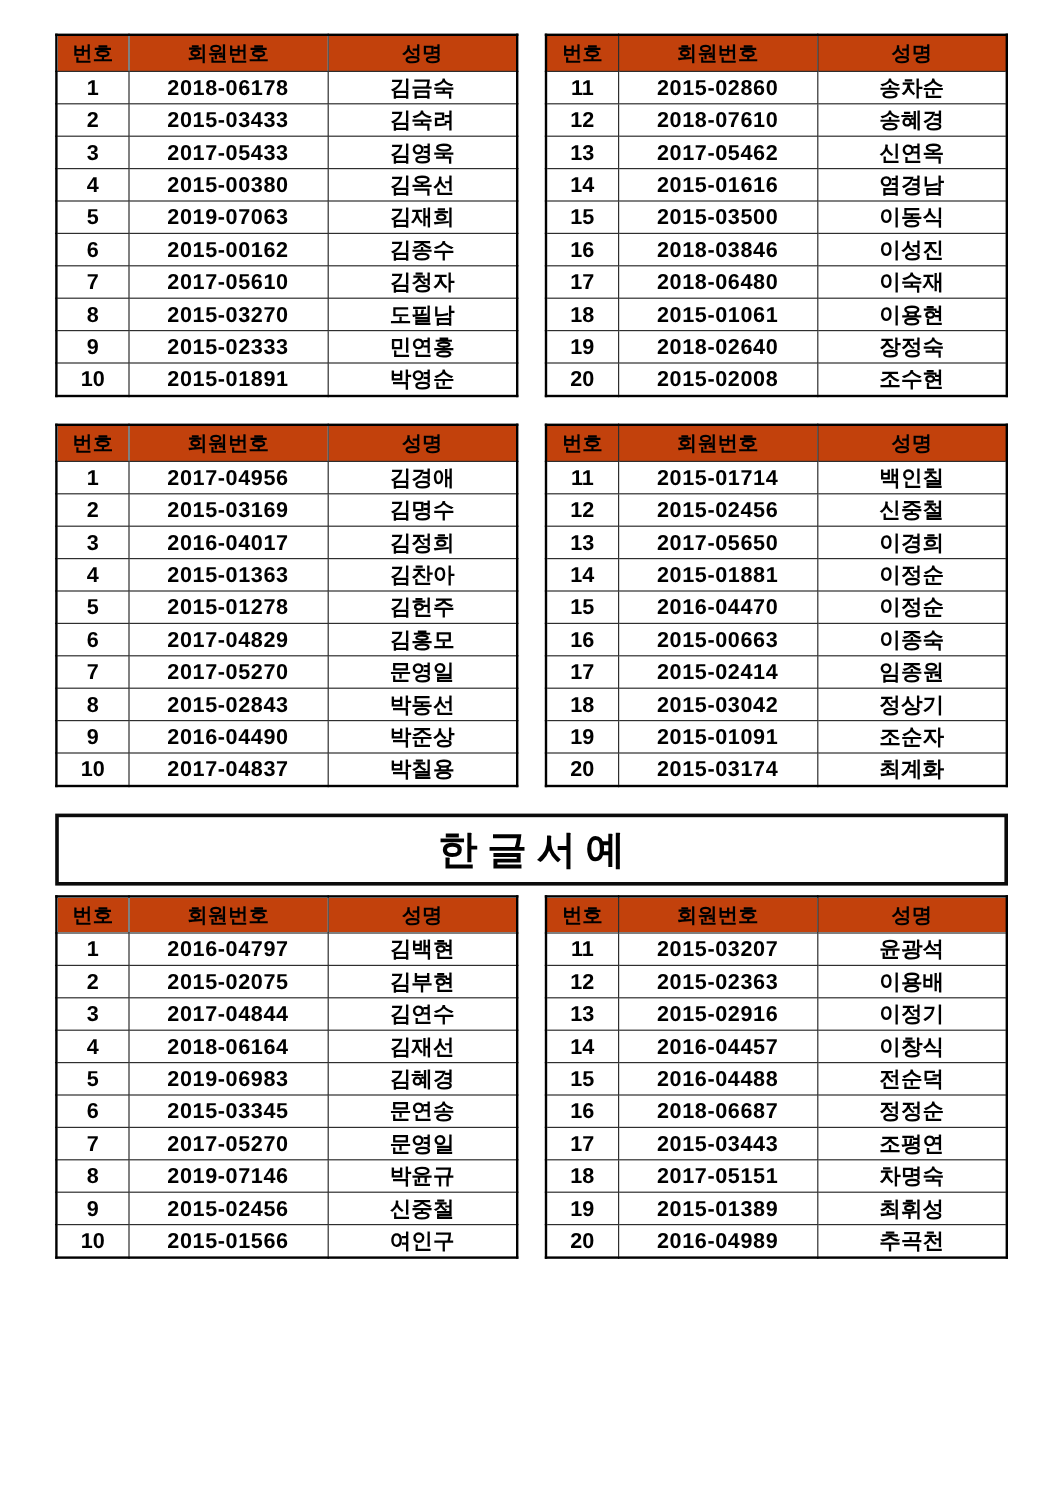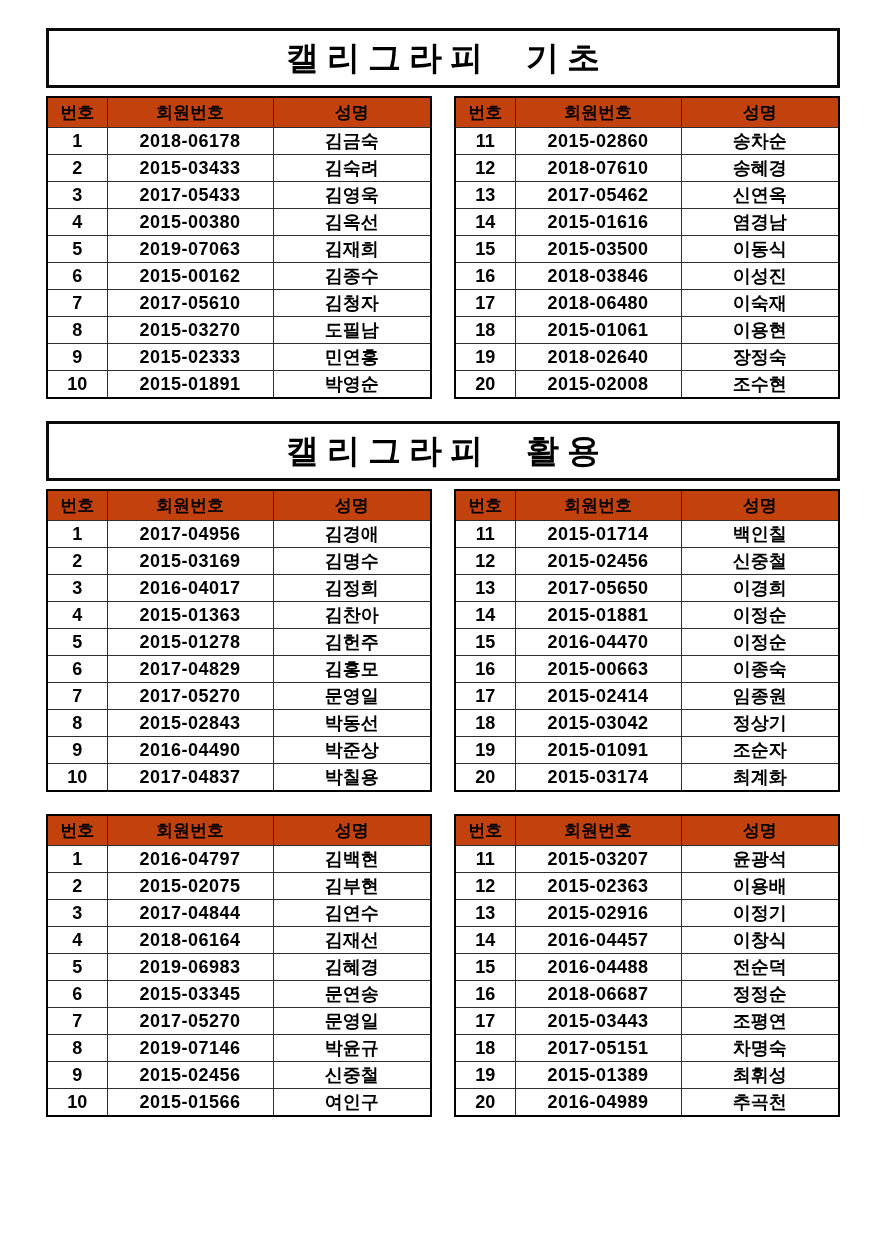--- a/index.html
+++ b/index.html
@@ -76,23 +76,20 @@
   table.roster td.id-cell {
     letter-spacing: 0.5px;
   }
 </style>
 </head>
 <body>
 
 <div class="page">
 
   <section class="course">
-    <div class="title-box">
-      <span>캘리그라피 기초</span>
-    </div>
     <div class="tables">
       <table class="roster">
         <colgroup>
             <col class="c-no">
             <col class="c-id">
             <col class="c-name">
           </colgroup>
         <thead>
             <tr>
           <th>번호</th>
@@ -209,160 +206,20 @@
             </tr>
             <tr>
               <td class="no-cell">19</td>
               <td class="id-cell">2018-02640</td>
               <td class="name-cell">장정숙</td>
             </tr>
             <tr>
               <td class="no-cell">20</td>
               <td class="id-cell">2015-02008</td>
               <td class="name-cell">조수현</td>
-            </tr>
-          </tbody>
-      </table>
-    </div>
-  </section>
-
-  <section class="course">
-    <div class="title-box">
-      <span>캘리그라피 활용</span>
-    </div>
-    <div class="tables">
-      <table class="roster">
-        <colgroup>
-            <col class="c-no">
-            <col class="c-id">
-            <col class="c-name">
-          </colgroup>
-        <thead>
-            <tr>
-          <th>번호</th>
-          <th>회원번호</th>
-          <th>성명</th>
-        </tr>
-          </thead>
-        <tbody>
-            <tr>
-              <td class="no-cell">1</td>
-              <td class="id-cell">2017-04956</td>
-              <td class="name-cell">김경애</td>
-            </tr>
-            <tr>
-              <td class="no-cell">2</td>
-              <td class="id-cell">2015-03169</td>
-              <td class="name-cell">김명수</td>
-            </tr>
-            <tr>
-              <td class="no-cell">3</td>
-              <td class="id-cell">2016-04017</td>
-              <td class="name-cell">김정희</td>
-            </tr>
-            <tr>
-              <td class="no-cell">4</td>
-              <td class="id-cell">2015-01363</td>
-              <td class="name-cell">김찬아</td>
-            </tr>
-            <tr>
-              <td class="no-cell">5</td>
-              <td class="id-cell">2015-01278</td>
-              <td class="name-cell">김헌주</td>
-            </tr>
-            <tr>
-              <td class="no-cell">6</td>
-              <td class="id-cell">2017-04829</td>
-              <td class="name-cell">김홍모</td>
-            </tr>
-            <tr>
-              <td class="no-cell">7</td>
-              <td class="id-cell">2017-05270</td>
-              <td class="name-cell">문영일</td>
-            </tr>
-            <tr>
-              <td class="no-cell">8</td>
-              <td class="id-cell">2015-02843</td>
-              <td class="name-cell">박동선</td>
-            </tr>
-            <tr>
-              <td class="no-cell">9</td>
-              <td class="id-cell">2016-04490</td>
-              <td class="name-cell">박준상</td>
-            </tr>
-            <tr>
-              <td class="no-cell">10</td>
-              <td class="id-cell">2017-04837</td>
-              <td class="name-cell">박칠용</td>
-            </tr>
-          </tbody>
-      </table>
-      <table class="roster">
-        <colgroup>
-            <col class="c-no">
-            <col class="c-id">
-            <col class="c-name">
-          </colgroup>
-        <thead>
-            <tr>
-          <th>번호</th>
-          <th>회원번호</th>
-          <th>성명</th>
-        </tr>
-          </thead>
-        <tbody>
-            <tr>
-              <td class="no-cell">11</td>
-              <td class="id-cell">2015-01714</td>
-              <td class="name-cell">백인칠</td>
-            </tr>
-            <tr>
-              <td class="no-cell">12</td>
-              <td class="id-cell">2015-02456</td>
-              <td class="name-cell">신중철</td>
-            </tr>
-            <tr>
-              <td class="no-cell">13</td>
-              <td class="id-cell">2017-05650</td>
-              <td class="name-cell">이경희</td>
-            </tr>
-            <tr>
-              <td class="no-cell">14</td>
-              <td class="id-cell">2015-01881</td>
-              <td class="name-cell">이정순</td>
-            </tr>
-            <tr>
-              <td class="no-cell">15</td>
-              <td class="id-cell">2016-04470</td>
-              <td class="name-cell">이정순</td>
-            </tr>
-            <tr>
-              <td class="no-cell">16</td>
-              <td class="id-cell">2015-00663</td>
-              <td class="name-cell">이종숙</td>
-            </tr>
-            <tr>
-              <td class="no-cell">17</td>
-              <td class="id-cell">2015-02414</td>
-              <td class="name-cell">임종원</td>
-            </tr>
-            <tr>
-              <td class="no-cell">18</td>
-              <td class="id-cell">2015-03042</td>
-              <td class="name-cell">정상기</td>
-            </tr>
-            <tr>
-              <td class="no-cell">19</td>
-              <td class="id-cell">2015-01091</td>
-              <td class="name-cell">조순자</td>
-            </tr>
-            <tr>
-              <td class="no-cell">20</td>
-              <td class="id-cell">2015-03174</td>
-              <td class="name-cell">최계화</td>
             </tr>
           </tbody>
       </table>
     </div>
   </section>
 
   <section class="course">
     <div class="tables">
       <table class="roster">
         <colgroup>
@@ -373,86 +230,226 @@
         <thead>
             <tr>
           <th>번호</th>
           <th>회원번호</th>
           <th>성명</th>
         </tr>
           </thead>
         <tbody>
             <tr>
               <td class="no-cell">1</td>
-              <td class="id-cell">2016-04797</td>
-              <td class="name-cell">김백현</td>
+              <td class="id-cell">2017-04956</td>
+              <td class="name-cell">김경애</td>
             </tr>
             <tr>
               <td class="no-cell">2</td>
-              <td class="id-cell">2015-02075</td>
-              <td class="name-cell">김부현</td>
+              <td class="id-cell">2015-03169</td>
+              <td class="name-cell">김명수</td>
             </tr>
             <tr>
               <td class="no-cell">3</td>
-              <td class="id-cell">2017-04844</td>
-              <td class="name-cell">김연수</td>
+              <td class="id-cell">2016-04017</td>
+              <td class="name-cell">김정희</td>
             </tr>
             <tr>
               <td class="no-cell">4</td>
-              <td class="id-cell">2018-06164</td>
-              <td class="name-cell">김재선</td>
+              <td class="id-cell">2015-01363</td>
+              <td class="name-cell">김찬아</td>
             </tr>
             <tr>
               <td class="no-cell">5</td>
-              <td class="id-cell">2019-06983</td>
-              <td class="name-cell">김혜경</td>
+              <td class="id-cell">2015-01278</td>
+              <td class="name-cell">김헌주</td>
             </tr>
             <tr>
               <td class="no-cell">6</td>
-              <td class="id-cell">2015-03345</td>
-              <td class="name-cell">문연송</td>
+              <td class="id-cell">2017-04829</td>
+              <td class="name-cell">김홍모</td>
             </tr>
             <tr>
               <td class="no-cell">7</td>
               <td class="id-cell">2017-05270</td>
               <td class="name-cell">문영일</td>
             </tr>
             <tr>
               <td class="no-cell">8</td>
-              <td class="id-cell">2019-07146</td>
-              <td class="name-cell">박윤규</td>
+              <td class="id-cell">2015-02843</td>
+              <td class="name-cell">박동선</td>
             </tr>
             <tr>
               <td class="no-cell">9</td>
-              <td class="id-cell">2015-02456</td>
-              <td class="name-cell">신중철</td>
+              <td class="id-cell">2016-04490</td>
+              <td class="name-cell">박준상</td>
             </tr>
             <tr>
               <td class="no-cell">10</td>
-              <td class="id-cell">2015-01566</td>
-              <td class="name-cell">여인구</td>
+              <td class="id-cell">2017-04837</td>
+              <td class="name-cell">박칠용</td>
             </tr>
           </tbody>
       </table>
       <table class="roster">
         <colgroup>
             <col class="c-no">
             <col class="c-id">
             <col class="c-name">
           </colgroup>
         <thead>
             <tr>
           <th>번호</th>
           <th>회원번호</th>
           <th>성명</th>
         </tr>
           </thead>
         <tbody>
             <tr>
               <td class="no-cell">11</td>
+              <td class="id-cell">2015-01714</td>
+              <td class="name-cell">백인칠</td>
+            </tr>
+            <tr>
+              <td class="no-cell">12</td>
+              <td class="id-cell">2015-02456</td>
+              <td class="name-cell">신중철</td>
+            </tr>
+            <tr>
+              <td class="no-cell">13</td>
+              <td class="id-cell">2017-05650</td>
+              <td class="name-cell">이경희</td>
+            </tr>
+            <tr>
+              <td class="no-cell">14</td>
+              <td class="id-cell">2015-01881</td>
+              <td class="name-cell">이정순</td>
+            </tr>
+            <tr>
+              <td class="no-cell">15</td>
+              <td class="id-cell">2016-04470</td>
+              <td class="name-cell">이정순</td>
+            </tr>
+            <tr>
+              <td class="no-cell">16</td>
+              <td class="id-cell">2015-00663</td>
+              <td class="name-cell">이종숙</td>
+            </tr>
+            <tr>
+              <td class="no-cell">17</td>
+              <td class="id-cell">2015-02414</td>
+              <td class="name-cell">임종원</td>
+            </tr>
+            <tr>
+              <td class="no-cell">18</td>
+              <td class="id-cell">2015-03042</td>
+              <td class="name-cell">정상기</td>
+            </tr>
+            <tr>
+              <td class="no-cell">19</td>
+              <td class="id-cell">2015-01091</td>
+              <td class="name-cell">조순자</td>
+            </tr>
+            <tr>
+              <td class="no-cell">20</td>
+              <td class="id-cell">2015-03174</td>
+              <td class="name-cell">최계화</td>
+            </tr>
+          </tbody>
+      </table>
+    </div>
+  </section>
+
+  <section class="course">
+    <div class="title-box">
+      <span>한글서예</span>
+    </div>
+    <div class="tables">
+      <table class="roster">
+        <colgroup>
+            <col class="c-no">
+            <col class="c-id">
+            <col class="c-name">
+          </colgroup>
+        <thead>
+            <tr>
+          <th>번호</th>
+          <th>회원번호</th>
+          <th>성명</th>
+        </tr>
+          </thead>
+        <tbody>
+            <tr>
+              <td class="no-cell">1</td>
+              <td class="id-cell">2016-04797</td>
+              <td class="name-cell">김백현</td>
+            </tr>
+            <tr>
+              <td class="no-cell">2</td>
+              <td class="id-cell">2015-02075</td>
+              <td class="name-cell">김부현</td>
+            </tr>
+            <tr>
+              <td class="no-cell">3</td>
+              <td class="id-cell">2017-04844</td>
+              <td class="name-cell">김연수</td>
+            </tr>
+            <tr>
+              <td class="no-cell">4</td>
+              <td class="id-cell">2018-06164</td>
+              <td class="name-cell">김재선</td>
+            </tr>
+            <tr>
+              <td class="no-cell">5</td>
+              <td class="id-cell">2019-06983</td>
+              <td class="name-cell">김혜경</td>
+            </tr>
+            <tr>
+              <td class="no-cell">6</td>
+              <td class="id-cell">2015-03345</td>
+              <td class="name-cell">문연송</td>
+            </tr>
+            <tr>
+              <td class="no-cell">7</td>
+              <td class="id-cell">2017-05270</td>
+              <td class="name-cell">문영일</td>
+            </tr>
+            <tr>
+              <td class="no-cell">8</td>
+              <td class="id-cell">2019-07146</td>
+              <td class="name-cell">박윤규</td>
+            </tr>
+            <tr>
+              <td class="no-cell">9</td>
+              <td class="id-cell">2015-02456</td>
+              <td class="name-cell">신중철</td>
+            </tr>
+            <tr>
+              <td class="no-cell">10</td>
+              <td class="id-cell">2015-01566</td>
+              <td class="name-cell">여인구</td>
+            </tr>
+          </tbody>
+      </table>
+      <table class="roster">
+        <colgroup>
+            <col class="c-no">
+            <col class="c-id">
+            <col class="c-name">
+          </colgroup>
+        <thead>
+            <tr>
+          <th>번호</th>
+          <th>회원번호</th>
+          <th>성명</th>
+        </tr>
+          </thead>
+        <tbody>
+            <tr>
+              <td class="no-cell">11</td>
               <td class="id-cell">2015-03207</td>
               <td class="name-cell">윤광석</td>
             </tr>
             <tr>
               <td class="no-cell">12</td>
               <td class="id-cell">2015-02363</td>
               <td class="name-cell">이용배</td>
             </tr>
             <tr>
               <td class="no-cell">13</td>

